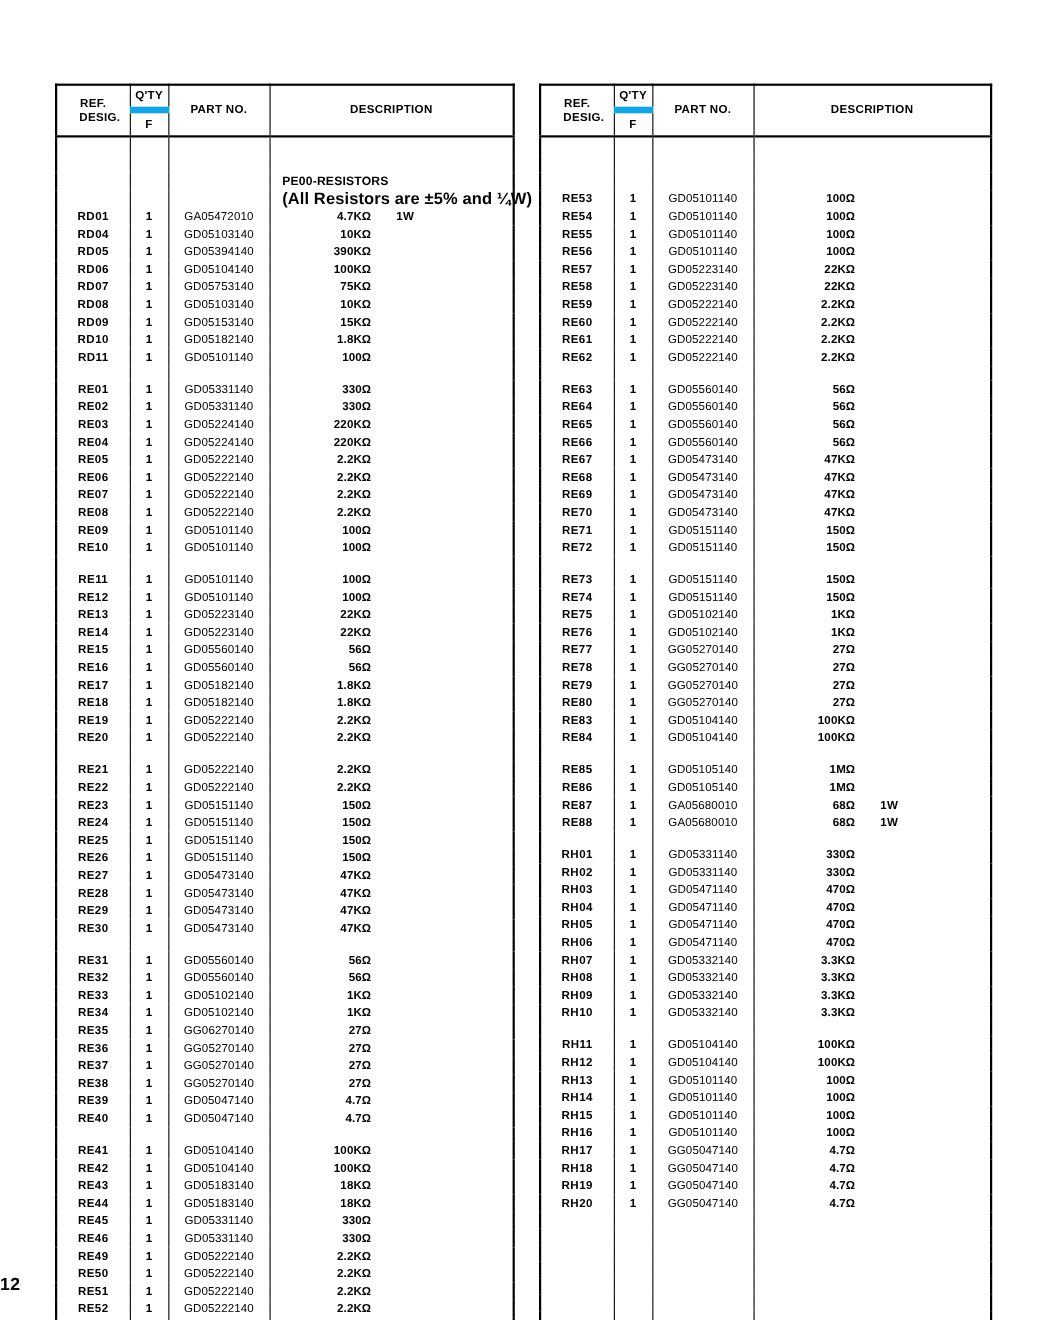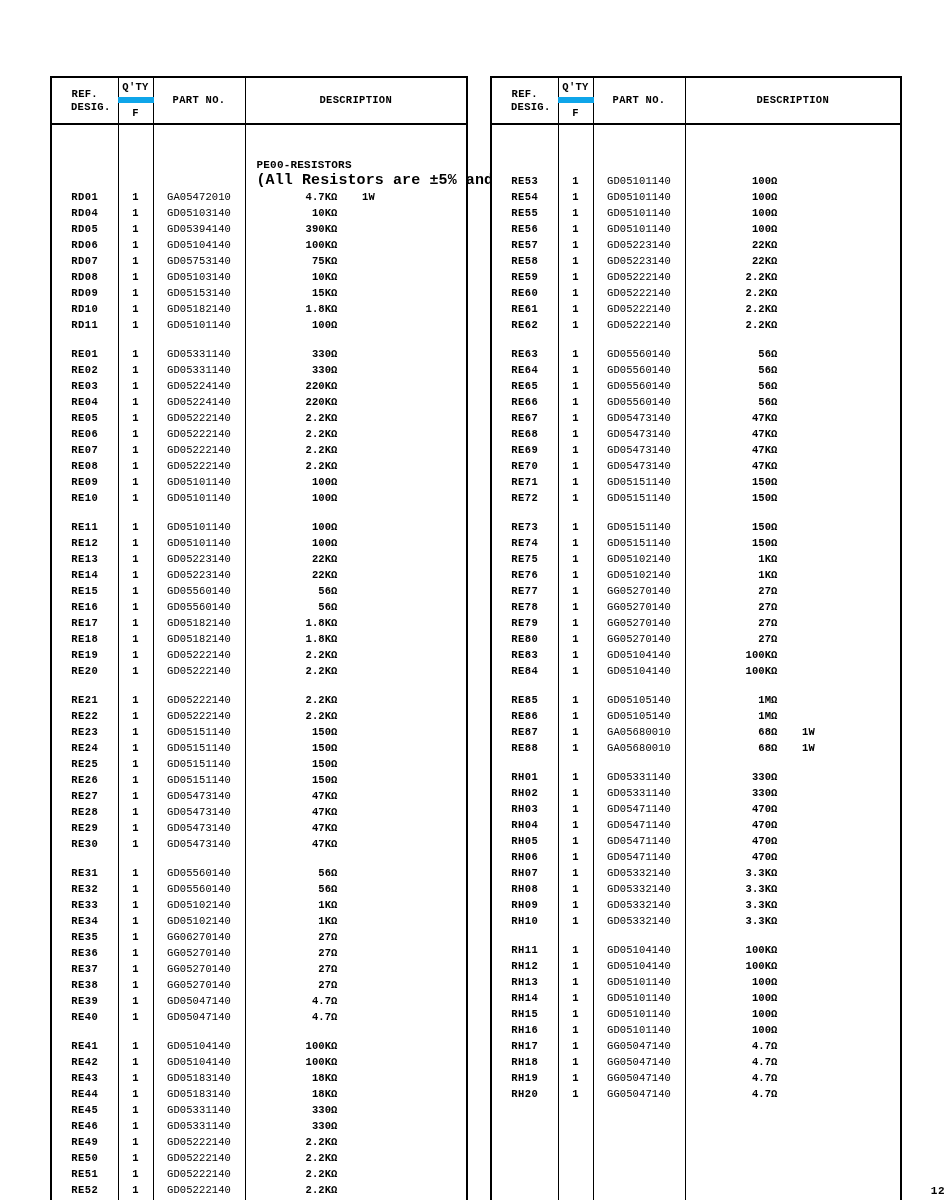--- a/index.html
+++ b/index.html
@@ -15,21 +15,20 @@
     font-family: "Liberation Sans", sans-serif;
     color: #000000;
     overflow: hidden;
   }
 
   .page {
     position: absolute;
     left: 0; top: 0;
     width: 945px;
     height: 980px;
-    font-family: Liberation Mono, monospace;
   }
 
   .tables-row {
     position: absolute;
     left: 0;
     top: 76px;
     width: 945px;
     display: flex;
     justify-content: flex-start;
   }
@@ -153,24 +152,24 @@
     padding-left: 11px;
     font-weight: bold;
     font-size: 15px;
     letter-spacing: 0.1px;
     line-height: 16px;
   }
 
   .page-number {
     position: absolute;
     left: 0;
-    top: 1185px;
+    top: 1160px;
     width: 945px;
-    text-align: right;
-    font-size: 11px;
+    text-align: left;
+    font-size: 16px;
     font-weight: bold;
     letter-spacing: 0.5px;
   }
 </style>
 </head>
 <body>
 
 <div class="page">
   <div class="tables-row">
 

